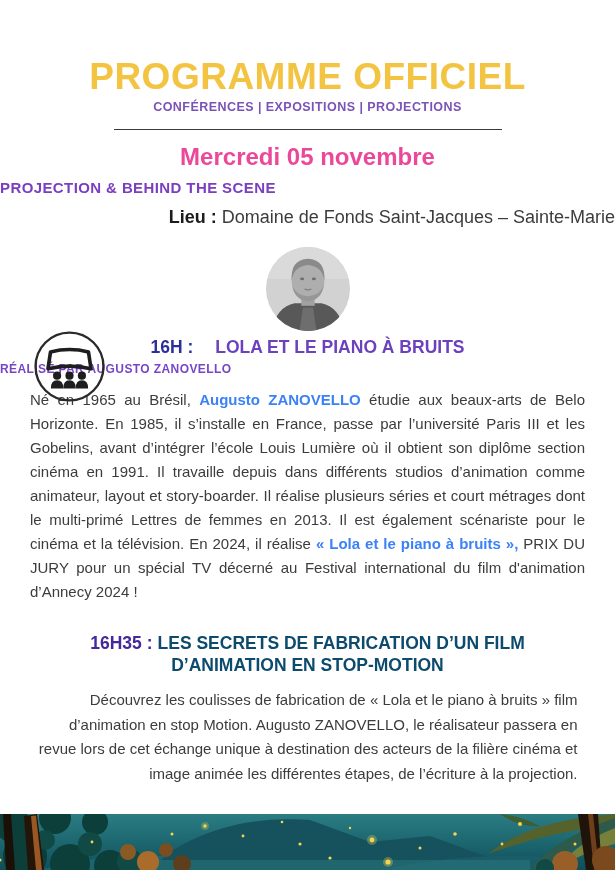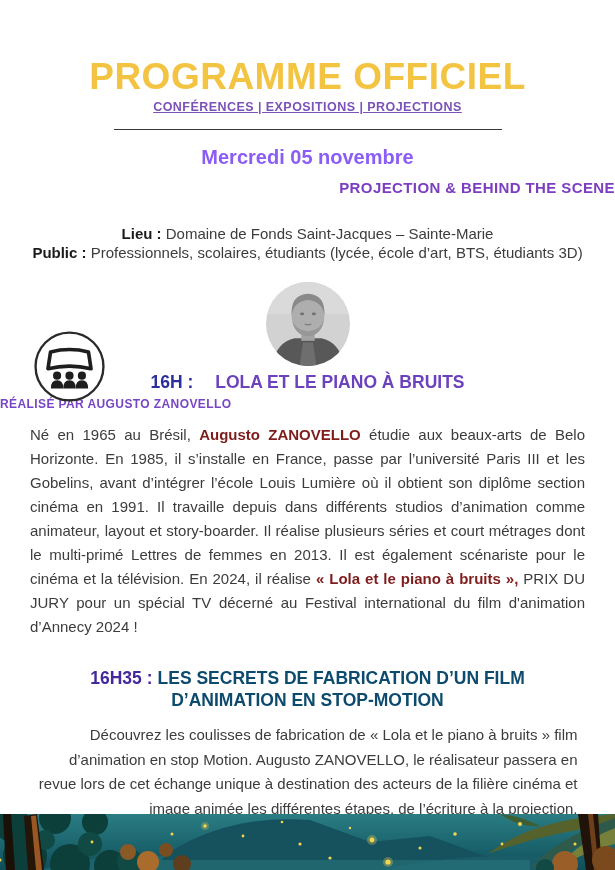--- a/index.html
+++ b/index.html
@@ -4,40 +4,40 @@
 <style>
   html,body{margin:0;padding:0;background:#ffffff;}
   .page{
     position:relative;width:615px;height:870px;margin:0 auto;background:#ffffff;
     overflow:hidden;font-family:"Liberation Sans",sans-serif;color:#3c3c3c;
   }
   
   .title{margin:56px 10px 0;text-align:center;font-size:37px;line-height:42px;
     font-weight:800;letter-spacing:0.5px;color:#F3C342;}
   .subtitle{margin-top:2px;text-align:center;font-size:12.5px;font-weight:600;
-    letter-spacing:0.45px;color:#7B52B8;text-decoration:underline;}
+    letter-spacing:0.45px;color:#7B52B8;}
   .divider{width:388px;border:0;border-top:1.5px solid #3a3a3a;margin:15px auto 0;}
   
-  .date-heading{margin:11px 0 0;text-align:center;font-size:20px;line-height:32px;
-    font-weight:800;color:#8b5cf6;}
-  .session-type{margin-top:6px;text-align:right;font-size:15px;font-weight:600;
+  .date-heading{margin:11px 0 0;text-align:center;font-size:24px;line-height:32px;
+    font-weight:800;color:#ec4899;}
+  .session-type{margin-top:6px;text-align:left;font-size:15px;font-weight:600;
     letter-spacing:0.4px;color:#7B3EC1;}
-  .meta-block{margin-top:28px;text-align:center;font-size:15px;line-height:19px;color:#3c3c3c;}
+  .meta-block{margin-top:12px;text-align:right;font-size:18px;line-height:19px;color:#3c3c3c;}
   .meta-block p{margin:0;}
   .meta-label{font-weight:bold;color:#1c1c1c;}
   
   .portrait{display:block;width:84px;height:84px;margin:20px auto 0;}
   .cinema-icon{position:absolute;left:33px;top:330px;width:73px;height:73px;}
   .s1-heading{margin:6px 30px 0;text-align:center;font-size:17.5px;line-height:20px;font-weight:600;}
   .s1-heading .time{color:#2B2F9C;font-weight:800;margin-right:22px;}
   .s1-heading .t{color:#6C41BE;}
   .credit{margin-top:5px;font-size:12px;font-weight:600;
     letter-spacing:0.4px;color:#7746C6;}
   .bio{margin:12px 30px 0;font-size:15px;line-height:24px;text-align:justify;color:#3c3c3c;}
-  .bio b{color:#7f1d1d;}
+  .bio b{color:#3b82f6;}
   
   .s2-heading{margin:28px auto 0;width:545px;text-align:center;font-size:17.5px;
     line-height:22px;font-weight:600;}
   .s2-heading .time{color:#45279E;font-weight:800;margin-right:5px;margin-top:7px;}
   .s2-heading .t{color:#0c4a6e;}
   .desc{margin:12px auto 0;width:540px;text-align:right;font-size:15px;
     line-height:24.5px;color:#3c3c3c;}
   
   .footer-art{position:absolute;left:0;bottom:0;width:615px;height:56px;display:block;}
 </style>
@@ -47,21 +47,20 @@
 <div class="page">
 
   <h1 class="title">PROGRAMME OFFICIEL</h1>
   <div class="subtitle">CONFÉRENCES | EXPOSITIONS | PROJECTIONS</div>
   <hr class="divider">
 
   <h2 class="date-heading">Mercredi 05 novembre</h2>
   <div class="session-type">PROJECTION &amp; BEHIND THE SCENE</div>
   <div class="meta-block">
     <p><span class="meta-label">Lieu :</span> <span>Domaine de Fonds Saint-Jacques – Sainte-Marie</span></p>
-    <p><span class="meta-label">Public :</span> <span>Professionnels, scolaires, étudiants (lycée, école d’art, BTS, étudiants 3D)</span></p>
   </div>
 
   <svg class="portrait" viewBox="0 0 100 100" aria-hidden="true">
     <defs>
         <clipPath id="pc">
           <circle cx="50" cy="50" r="50"></circle>
         </clipPath>
       </defs>
     <g clip-path="url(#pc)">
       <rect width="100" height="100" fill="#d2d2d2"></rect>

